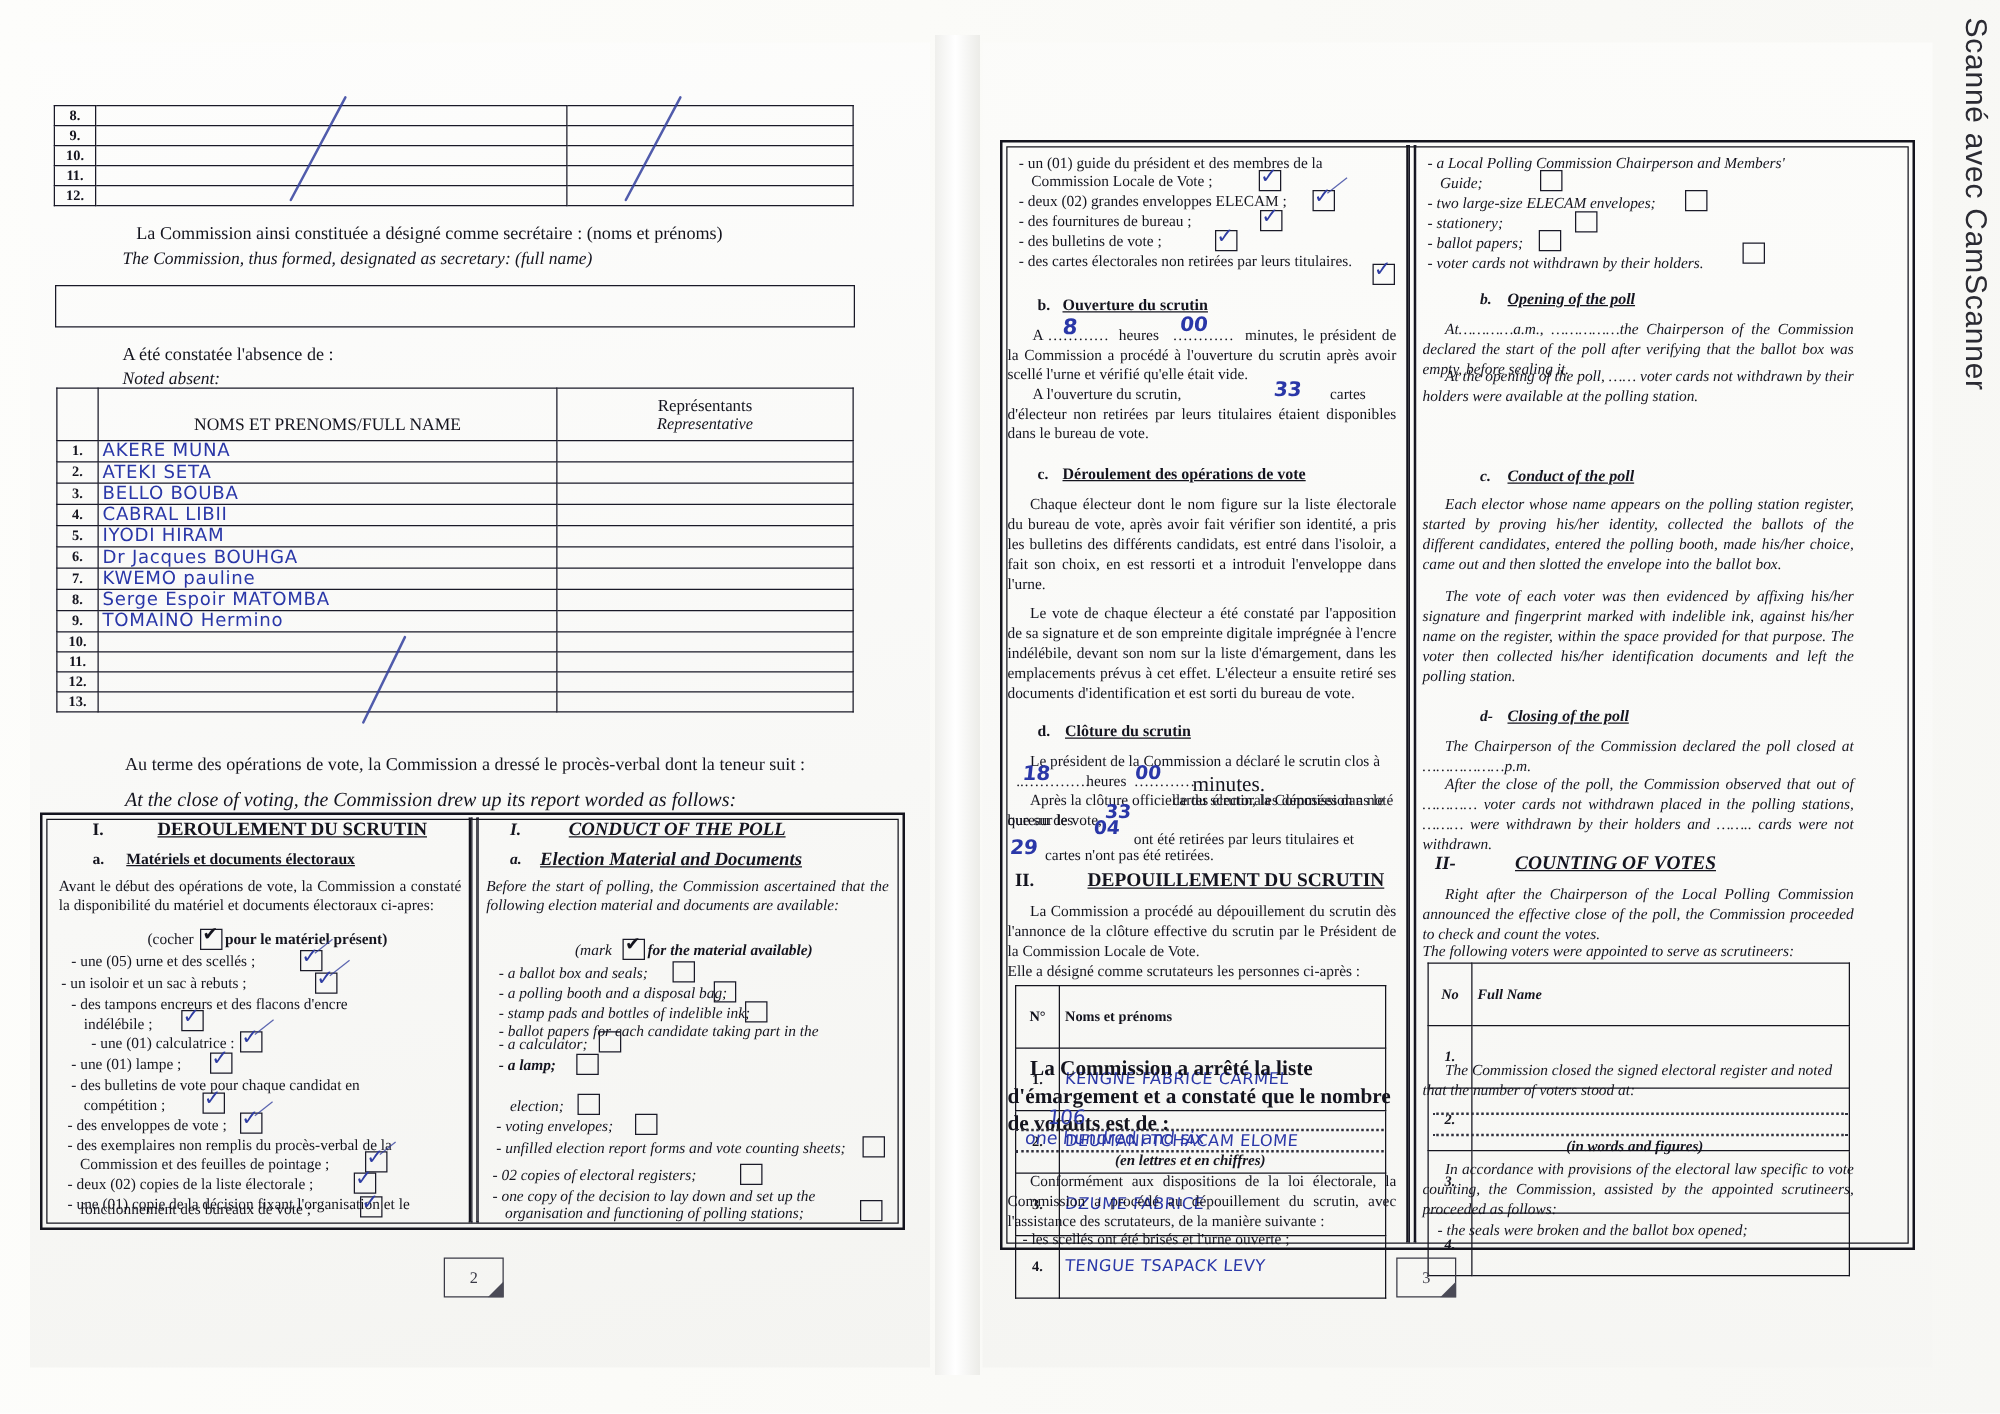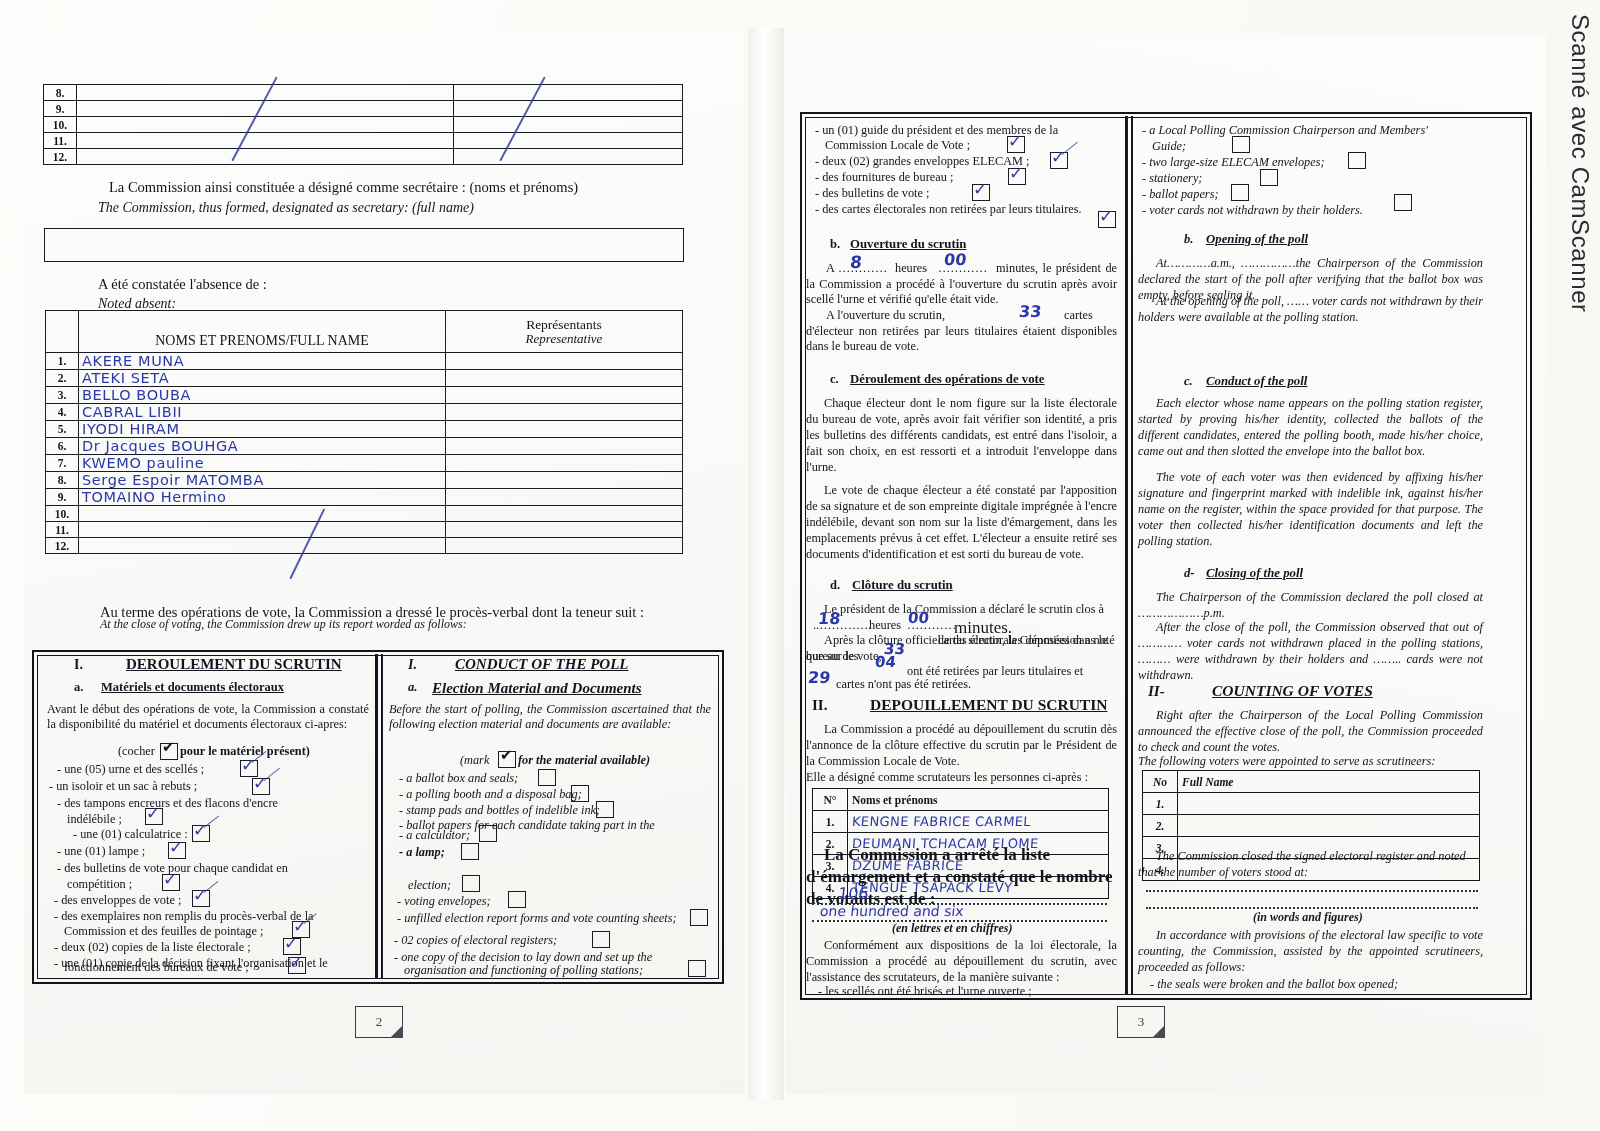--- a/index.html
+++ b/index.html
@@ -72,21 +72,21 @@
 
   
   .watermark{position:absolute;right:6px;top:14px;
      writing-mode:vertical-rl;
      font-family:"Liberation Sans", sans-serif;
      font-size:24px;color:#2b2b33;letter-spacing:.6px;}
 
   
   table.mini{border-collapse:collapse;position:absolute;}
   table.mini td,table.mini th{border:1.1px solid #15151f;height:17px;
-     font-size:11.5px;padding:2px 4px;}
+     font-size:11.5px;padding:16px 4px;}
   .mini-no{width:26px;text-align:center;font-weight:bold;}
 </style>
 </head>
 <body>
 
 <div class="scan-bg"></div>
 <div class="page page-left"></div>
 <div class="gutter"></div>
 <div class="page page-right"></div>
 
@@ -197,26 +197,31 @@
   <tr>
         <td class="num">11.</td>
         <td></td>
         <td></td>
       </tr>
   <tr>
         <td class="num">12.</td>
         <td></td>
         <td></td>
       </tr>
+  <tr>
+        <td class="num">13.</td>
+        <td></td>
+        <td></td>
+      </tr>
 </tbody>
   </table>
 <div class="pen" style="left:290px;top:578px;width:78px;height:1.6px;transform:rotate(-64deg);"></div>
 
 <div class="t fr" style="left:100px;top:604px;font-size:14.5px;">Au terme des opérations de vote, la Commission a dressé le procès-verbal dont la teneur suit :</div>
-<div class="t en" style="left:100px;top:618px;font-size:12px;">At the close of voting, the Commission drew up its report worded as follows:</div>
+<div class="t en" style="left:100px;top:632px;font-size:16px;">At the close of voting, the Commission drew up its report worded as follows:</div>
 
 <div class="frame" style="left:32px;top:650px;width:688px;height:330px;"></div>
 <div class="plainbox" style="left:375px;top:654px;width:0;height:322px;border-left:2.5px solid #14141e;"></div>
 <div class="plainbox" style="left:381px;top:654px;width:0;height:322px;border-left:1px solid #14141e;"></div>
 
 <div class="t fr b" style="left:74px;top:657px;font-size:14px;">I.</div>
 <div class="t fr b u" style="left:126px;top:656px;font-size:15px;">DEROULEMENT DU SCRUTIN</div>
 <div class="t fr b" style="left:74px;top:680px;font-size:12.5px;">a.</div>
 <div class="t fr b u" style="left:101px;top:680px;font-size:12.5px;">Matériels et documents électoraux</div>
 <div class="t fr just" style="left:47px;top:702px;width:322px;font-size:12.3px;line-height:1.25;white-space:normal;text-align:justify;">Avant le début des opérations de vote, la Commission a constaté la disponibilité du matériel et documents électoraux ci-apres:</div>

